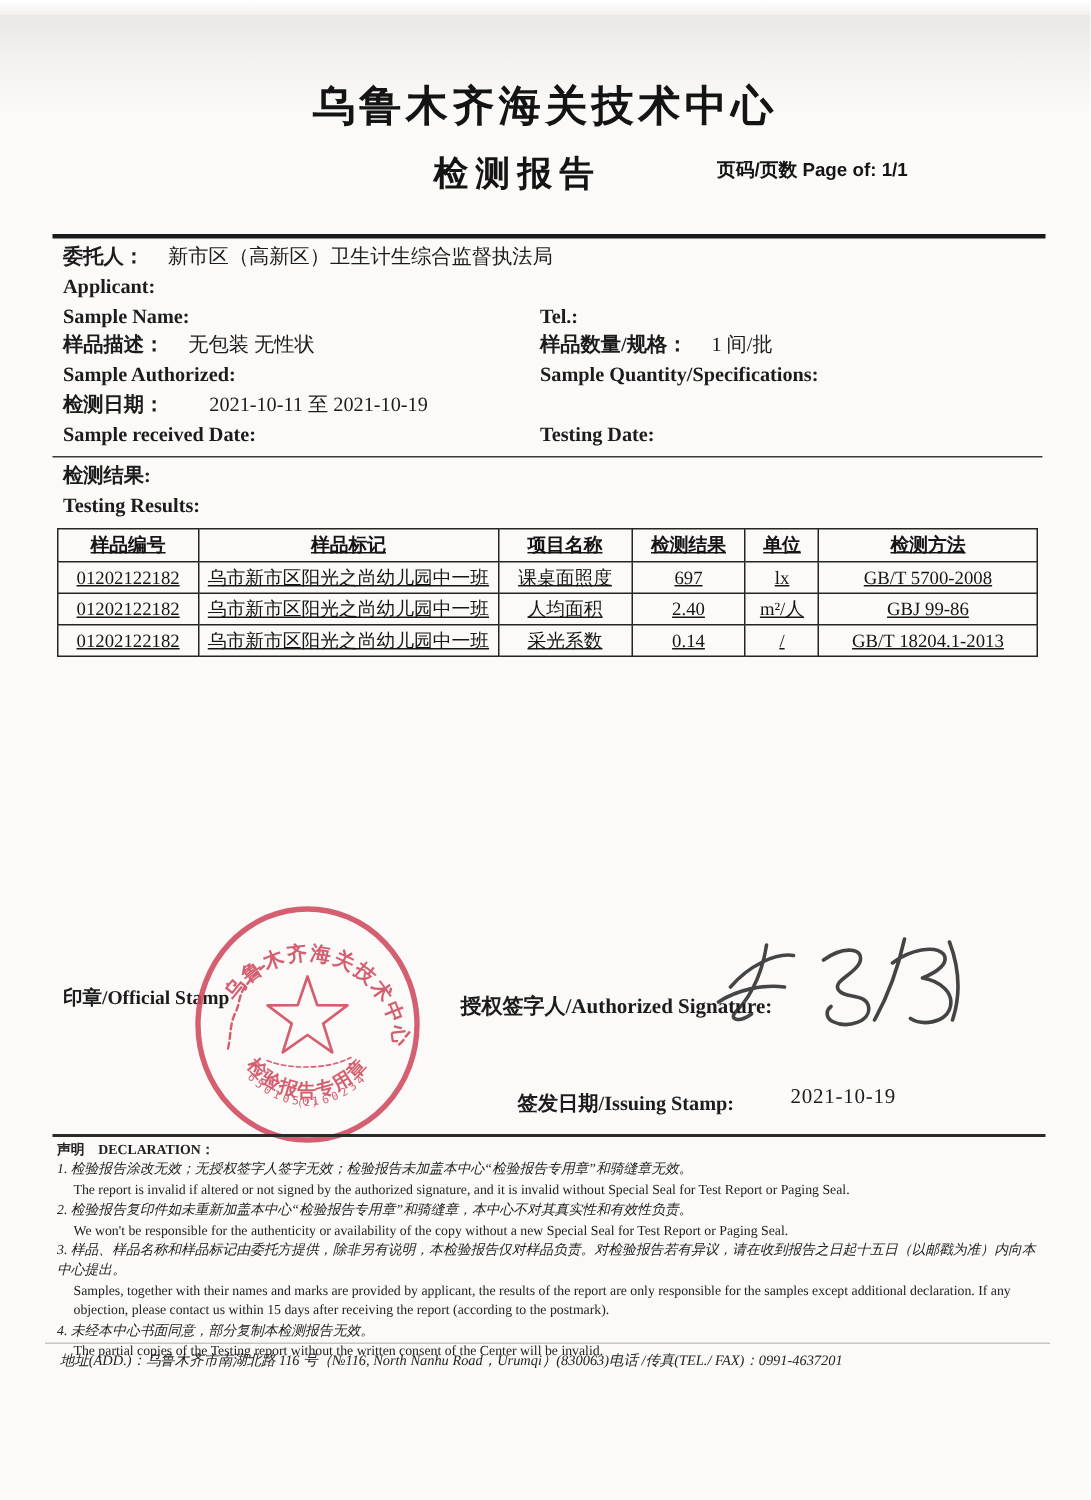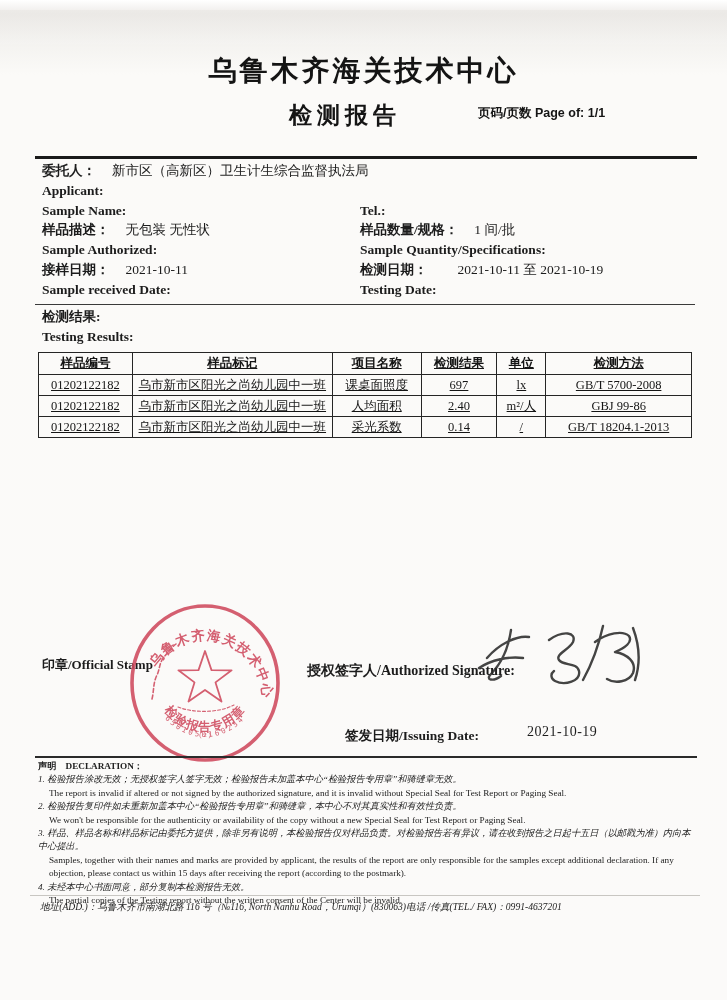--- a/index.html
+++ b/index.html
@@ -105,21 +105,20 @@
     </div>
     <div class="row">
       <span class="col-l"><span class="lb">样品描述：</span><span class="val">无包装 无性状</span></span>
       <span class="col-r"><span class="lb">样品数量/规格：</span><span class="val">1 间/批</span></span>
     </div>
     <div class="row">
       <span class="col-l lb">Sample Authorized:</span>
       <span class="col-r lb">Sample Quantity/Specifications:</span>
     </div>
     <div class="row">
-      <span class="col-l"><span class="lb">接样日期：</span><span class="val">2021-10-11</span></span>
       <span class="col-r"><span class="lb">检测日期：</span><span class="val" style="margin-left:30px">2021-10-11 至 2021-10-19</span></span>
     </div>
     <div class="row">
       <span class="col-l lb">Sample received Date:</span>
       <span class="col-r lb">Testing Date:</span>
     </div>
   </div>
 
   <div class="rule-thin"></div>
 
@@ -200,21 +199,21 @@
   <div class="sig-label">授权签字人/Authorized Signature:</div>
 
   <svg class="sig-svg" width="190" height="110" viewBox="0 0 190 110">
     <g fill="none" stroke="#2b2b2b" stroke-width="2.4" stroke-linecap="round" stroke-linejoin="round" opacity="0.88">
       <path d="M 22,58 C 34,44 52,35 64,37 M 46,30 C 44,44 38,62 26,74 C 20,80 28,82 36,76 M 14,68 C 26,60 44,56 58,58"></path>
       <path d="M 84,40 C 98,30 112,32 108,42 C 104,50 90,54 94,60 C 98,66 112,62 114,71 C 116,81 100,86 90,81 C 86,79 85,74 89,71"></path>
       <path d="M 138,26 C 134,44 128,62 118,80 M 130,42 C 142,33 158,30 164,36 C 168,42 160,48 150,52 C 162,54 172,62 168,73 C 164,82 150,84 142,79 M 168,28 C 174,44 176,62 170,80"></path>
     </g>
   </svg>
 
-  <div class="issue-label">签发日期/Issuing Date:</div>
+  <div class="issue-label">签发日期/Issuing Stamp:</div>
   <div class="issue-value">2021-10-19</div>
 
   <div class="rule-mid"></div>
 
   <div class="decl">
     <p class="decl-title">声明　DECLARATION：</p>
     <p class="cn">1. 检验报告涂改无效；无授权签字人签字无效；检验报告未加盖本中心“检验报告专用章”和骑缝章无效。</p>
     <p class="en">The report is invalid if altered or not signed by the authorized signature, and it is invalid without Special Seal for Test Report or Paging Seal.</p>
     <p class="cn">2. 检验报告复印件如未重新加盖本中心“检验报告专用章”和骑缝章，本中心不对其真实性和有效性负责。</p>
     <p class="en">We won't be responsible for the authenticity or availability of the copy without a new Special Seal for Test Report or Paging Seal.</p>

